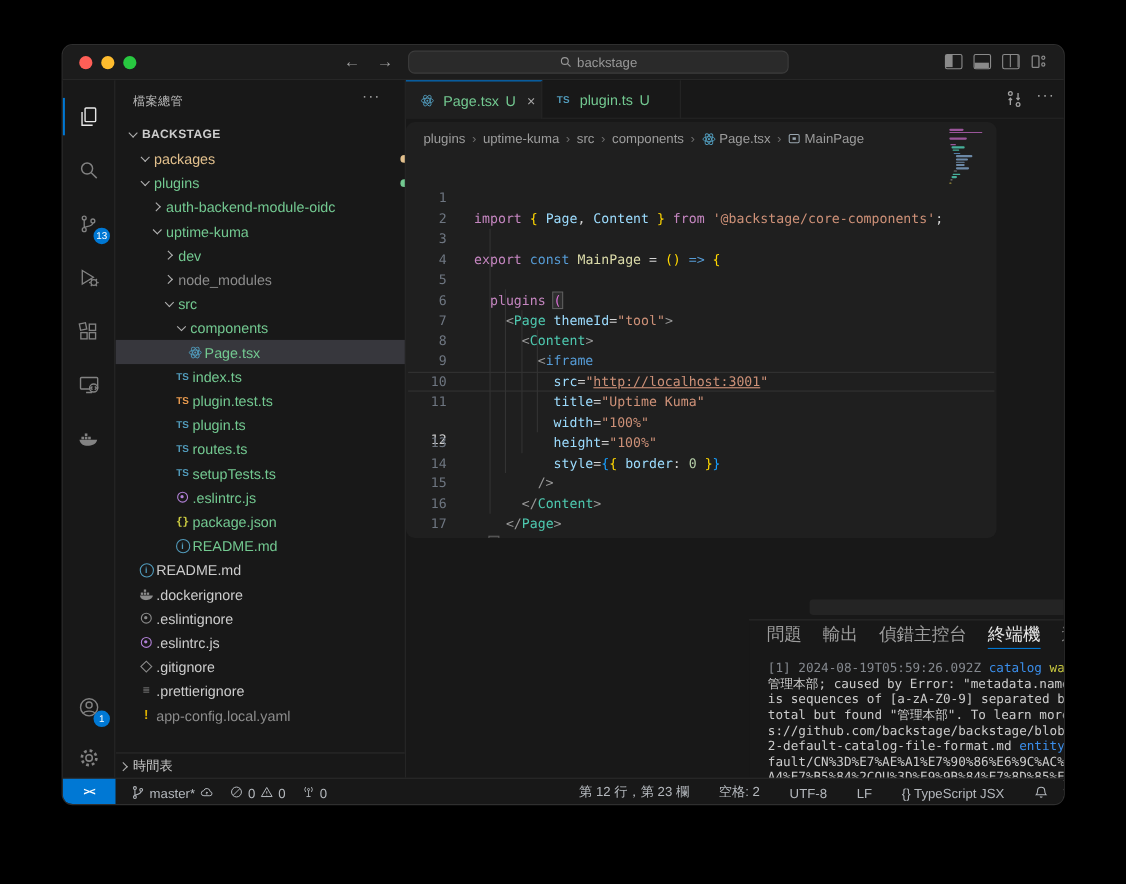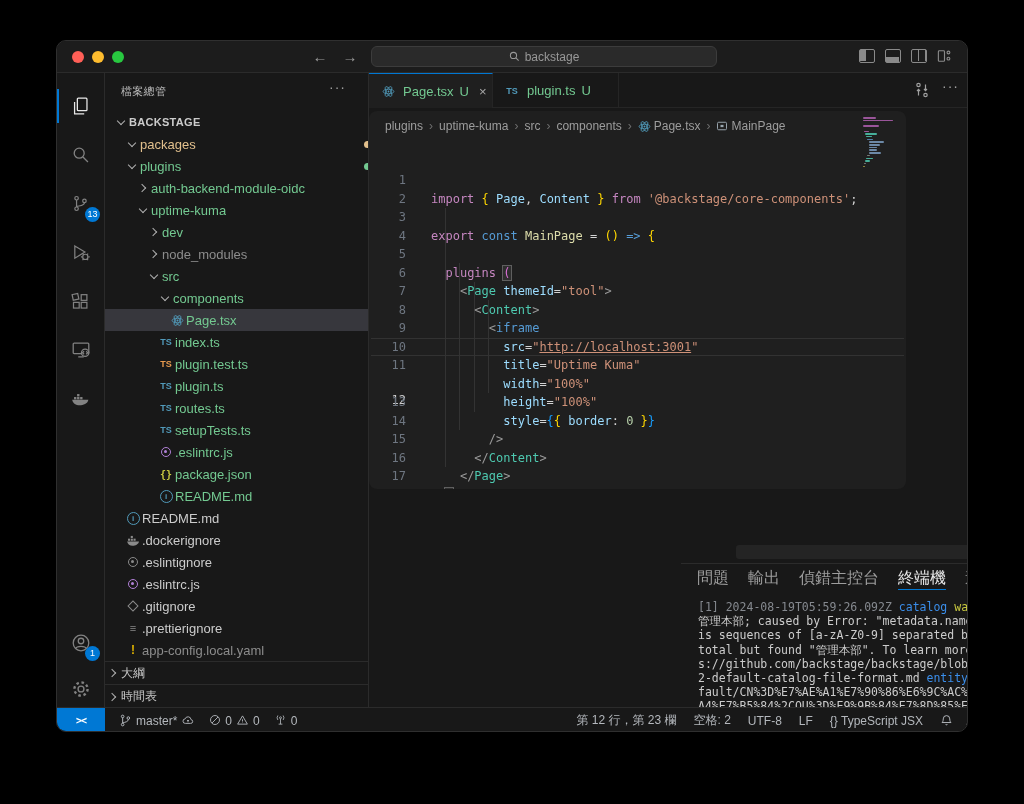--- a/index.html
+++ b/index.html
@@ -81,21 +81,21 @@
   .ptab.active::after{content:"";position:absolute;left:0;right:0;bottom:2px;height:1.5px;background:#0078d4;}
   #term{position:absolute;left:17px;top:36px;width:575px;height:138px;font-family:"DejaVu Sans Mono",monospace;font-size:11.5px;}
   .tline{position:absolute;left:0;white-space:pre;height:14.2px;line-height:14.2px;color:#cccccc;}
   .t{color:#cccccc;} .tdim{color:#85898f;} .tblue{color:#3b8eea;} .tyellow{color:#c9c93f;}
   .tcursor{display:inline-block;width:7px;height:12px;border:1px solid #c9c9c9;vertical-align:middle;}
   
   #statusbar{position:absolute;left:0;top:666px;width:912px;height:26px;background:#181818;border-top:1px solid #2b2b2b;box-sizing:border-box;font-size:12px;color:#b4b8bd;}
   #remotebox{position:absolute;left:0;top:0;width:48px;height:25px;background:#0078d4;color:#fff;display:flex;align-items:center;justify-content:center;
              font:bold 10px "DejaVu Sans Mono",monospace;letter-spacing:-1px;}
   #sbleft{position:absolute;left:62px;top:0;height:25px;display:flex;align-items:center;gap:14px;}
-  #sbright{position:absolute;right:16px;top:0;height:25px;display:flex;align-items:center;gap:17px;}
+  #sbright{position:absolute;right:16px;top:0;height:25px;display:flex;align-items:center;gap:27px;}
   .sbitem{display:flex;align-items:flex-start;gap:4px;white-space:nowrap;}
   svg{display:block;}
 </style>
 </head>
 <body>
 
 <div id="stage">
   <div id="win">
 
     <div id="titlebar">
@@ -351,24 +351,20 @@
             </span>
             <span class="lbl c-norm">.prettierignore</span>
           </div>
           <div class="trow" style="top:566px;padding-left:19px">
             <span class="fico">
               <span class="fi-warn">!</span>
             </span>
             <span class="lbl c-dim">app-config.local.yaml</span>
           </div>
         </div>
-      <div class="sbsection" style="top:588px">
-        <span class="chev right"></span>
-        <span>大綱</span>
-      </div>
       <div class="sbsection" style="top:611px;height:23px">
         <span class="chev right"></span>
         <span>時間表</span>
       </div>
     </div>
 
     <div id="editor">
       <div id="tabbar">
         <div class="tab active" style="left:0;width:124px">
           <span class="fico">

